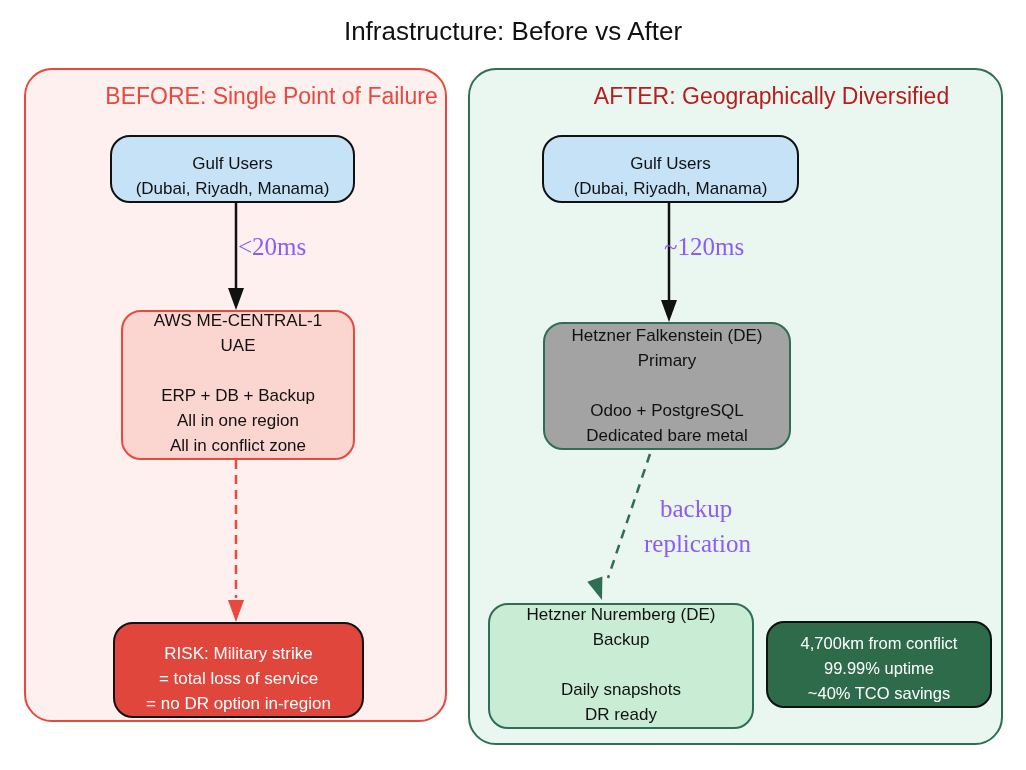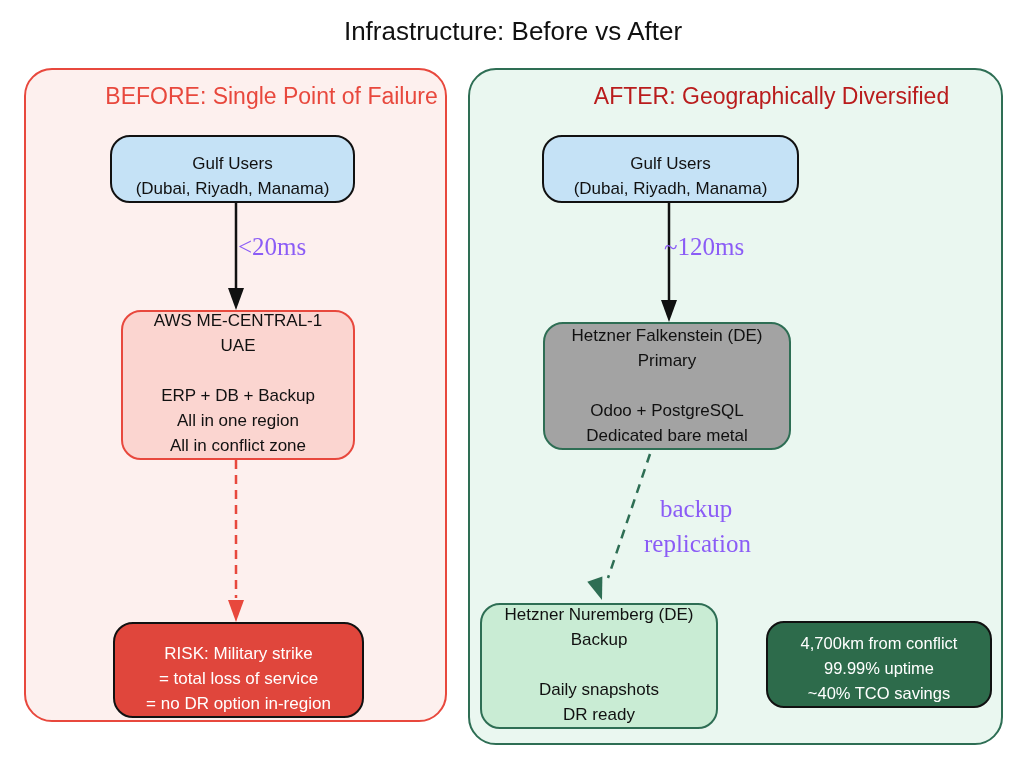--- a/index.html
+++ b/index.html
@@ -46,21 +46,21 @@
   .risk-node {
     background:#e0463c; border:2px solid #111; color:#fff;
     left:87px; top:552px; width:251px; height:96px;
   }
   .primary-node {
     background:#a3a3a3; border:2px solid #2e6e54;
     left:73px; top:252px; width:248px; height:128px;
   }
   .backup-node {
     background:#c9ecd4; border:2px solid #2e6e54;
-    left:10px; top:533px; width:238px; height:126px;
+    left:18px; top:533px; width:266px; height:126px;
   }
   .stats-node {
     background:#2d6b4b; border:2px solid #111; color:#fff;
     left:296px; top:551px; width:226px; height:87px;
     font-size:16.5px; line-height:25px; border-radius:18px;
   }
 
   .edge-label {
     position:absolute; font-family:"Liberation Serif", serif;
     font-size:25px; color:#8b5cf6; white-space:nowrap;

